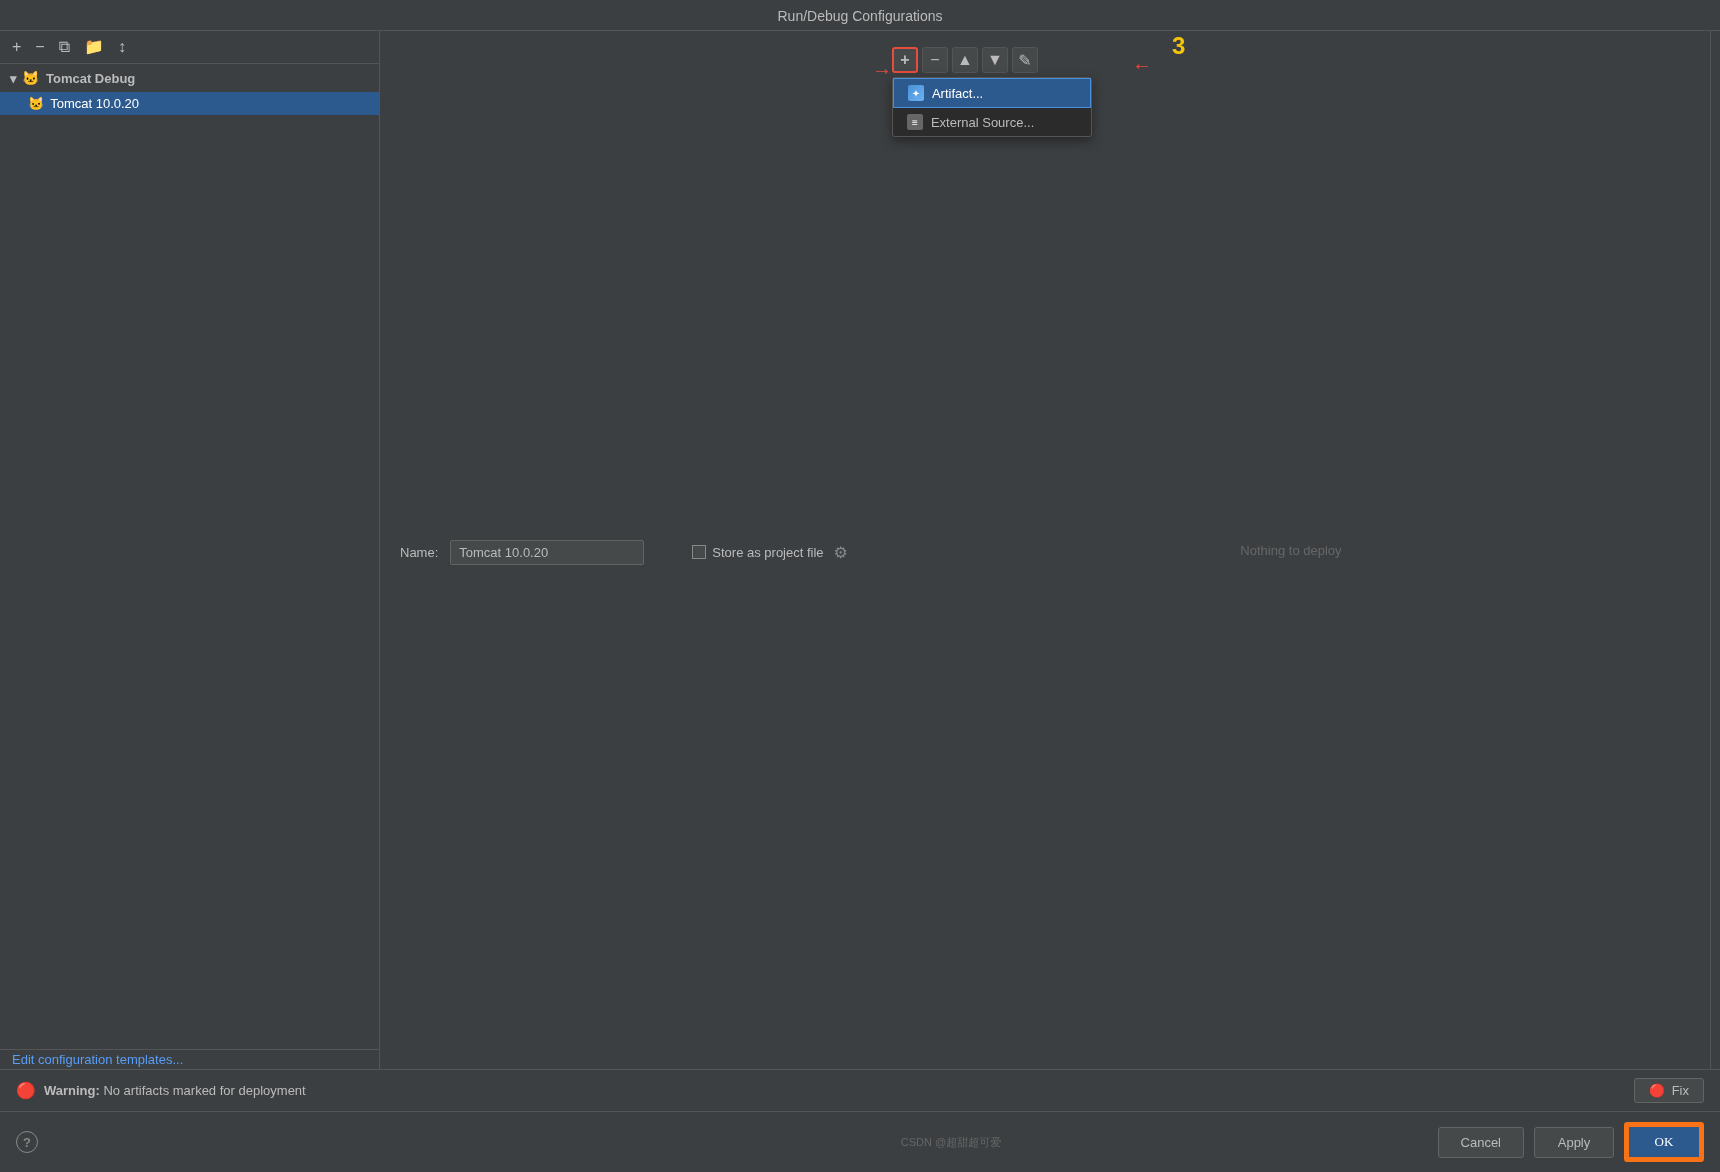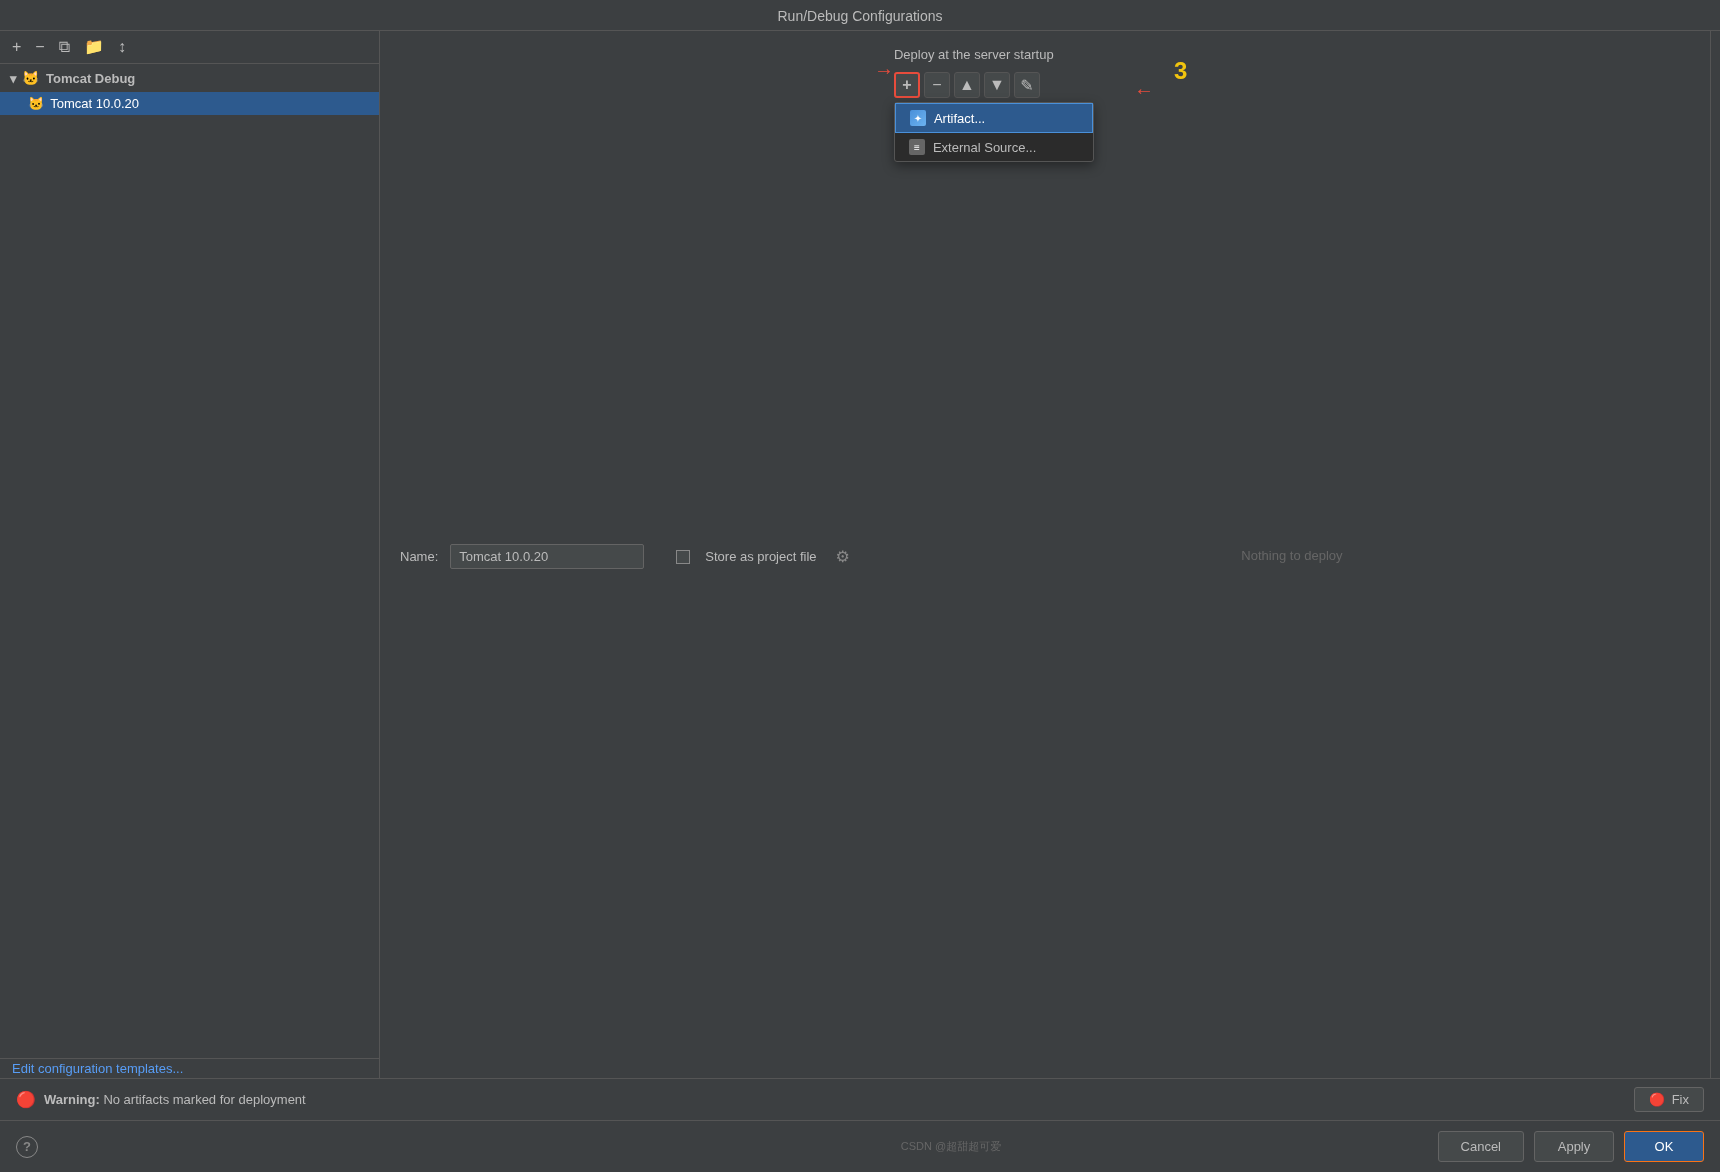--- a/index.html
+++ b/index.html
@@ -126,23 +126,23 @@
       color: #bbbbbb;
       padding: 4px 8px;
       font-size: 13px;
       border-radius: 2px;
       outline: none;
     }
 
     .store-project-area {
       display: flex;
       align-items: center;
-      gap: 15px;
-      flex-shrink: 0;
-      margin-left: 20px;
+      gap: 6px;
+      flex-shrink: 0;
+      margin-left: 36px;
     }
 
     .store-checkbox {
       width: 14px;
       height: 14px;
       border: 1px solid #888;
       background: #45494a;
       cursor: pointer;
       flex-shrink: 0;
     }
@@ -356,27 +356,28 @@
       color: #bbbbbb;
       padding: 7px 22px;
       cursor: pointer;
       font-size: 13px;
       border-radius: 3px;
       min-width: 80px;
     }
 
     .btn-ok {
       background: #2d5a8e;
-      border: 1px solid #f97316;
+      border: 5px solid #f97316;
       color: #ffffff;
       padding: 7px 22px;
       cursor: pointer;
       font-size: 13px;
       border-radius: 3px;
       min-width: 80px;
+      font-family: Liberation Serif, serif;
     }
 
     
     .artifact-icon {
       width: 16px;
       height: 16px;
       background: linear-gradient(135deg, #4a90d9, #6cb3f0);
       border-radius: 2px;
       display: inline-flex;
       align-items: center;
@@ -452,21 +453,20 @@
     </div>
 
 
     <div class="content-area">
 
       <div style="position:relative; height:0; overflow:visible;">
 
         <div style="position:absolute; top:10px; left:-20px; color:#e74c3c; font-size:20px; pointer-events:none; z-index:10;">→</div>
       </div>
 
-      <div class="section-label">Deploy at the server startup</div>
 
       <div class="deploy-toolbar">
         <button class="deploy-btn add-btn">+</button>
         <button class="deploy-btn">−</button>
         <button class="deploy-btn">▲</button>
         <button class="deploy-btn">▼</button>
         <button class="deploy-btn">✎</button>
 
         <div style="position:absolute; top:-15px; left:280px; color:#f1c40f; font-size:24px; font-weight:bold; pointer-events:none; z-index:10;">3</div>
         <div style="position:absolute; top:5px; left:240px; color:#e74c3c; font-size:20px; pointer-events:none; z-index:10;">←</div>

